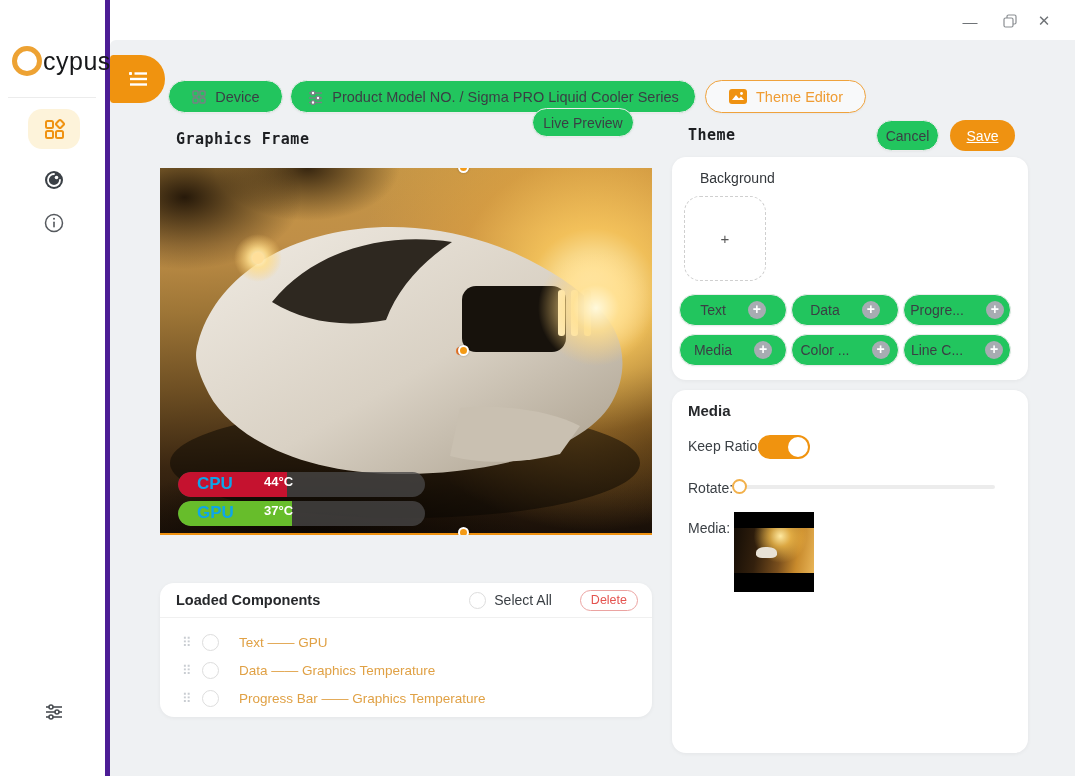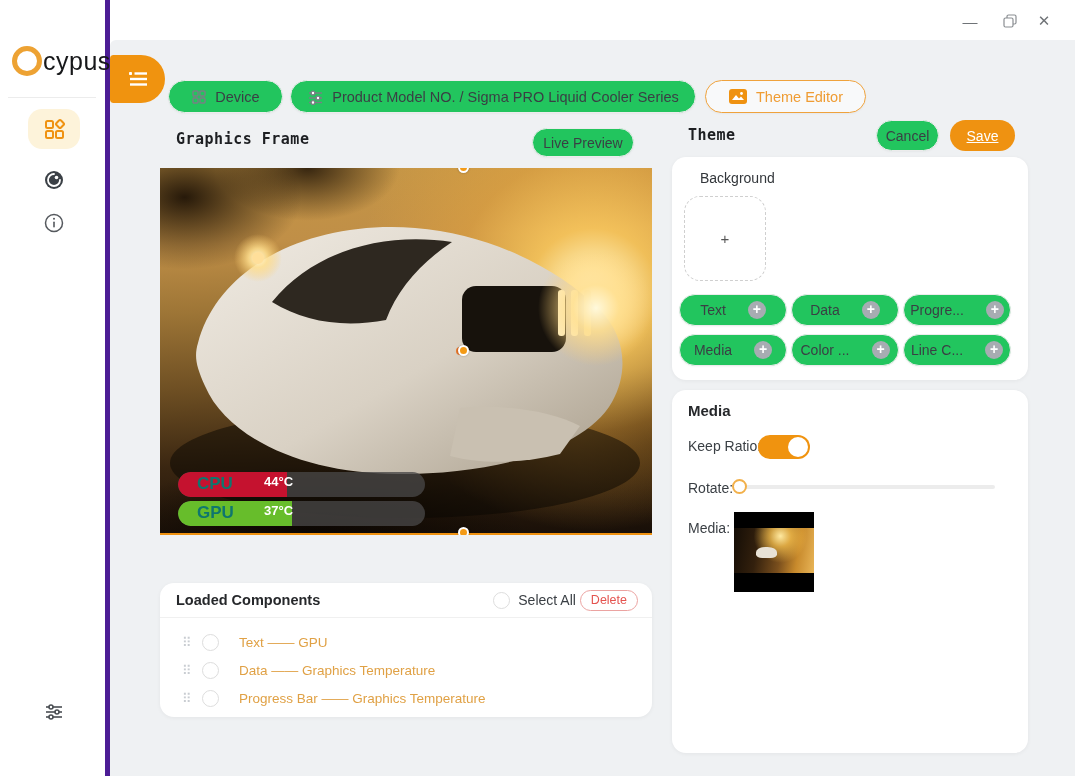--- a/index.html
+++ b/index.html
@@ -36,53 +36,53 @@
     justify-content:center; gap:8px; color:#3a3f44; font-size:14.5px; cursor:pointer;
     box-shadow:0 1px 2px rgba(0,0,0,0.04); }
   .tab-device  { position:absolute; left:58px;  top:40px; width:115px; height:33px; }
   .tab-product { position:absolute; left:180px; top:40px; width:406px; height:33px; }
   .tab-theme   { position:absolute; left:595px; top:40px; width:161px; height:33px;
     background:rgba(255,255,255,0.55); border:1px solid #efa23c; color:#ef9c33; }
 
   .section-title { font-family:"DejaVu Sans Mono", monospace; font-weight:bold; color:#1d1f22;
     font-size:15px; letter-spacing:0.5px; }
   .df-title { position:absolute; left:66px; top:90px; }
-  .live-preview { position:absolute; left:422px; top:88px; width:102px; height:29px; font-size:14px; }
+  .live-preview { position:absolute; left:422px; top:68px; width:102px; height:29px; font-size:14px; }
 
   
   .frame { position:absolute; left:50px; top:128px; width:492px; height:367px; overflow:hidden; background:#000; }
   .scene { position:absolute; inset:0;
     background:
       radial-gradient(circle at 88% 34%, #fffbe8 0%, #ffe9a8 5%, rgba(255,205,95,0.8) 13%, rgba(238,170,62,0.4) 28%, rgba(0,0,0,0) 48%),
       radial-gradient(ellipse 34% 28% at 5% 8%, rgba(32,20,7,0.96), rgba(32,20,7,0) 70%),
       radial-gradient(ellipse 26% 20% at 30% 0%, rgba(40,26,10,0.9), rgba(40,26,10,0) 72%),
       radial-gradient(ellipse 22% 30% at 100% 75%, rgba(38,22,7,0.85), rgba(38,22,7,0) 70%),
       radial-gradient(ellipse 60% 25% at 30% 100%, rgba(8,4,1,0.9), rgba(8,4,1,0) 75%),
       linear-gradient(178deg, #c59646 0%, #c08f47 20%, #9d7536 38%, #6e4f23 58%, #3a2611 78%, #170e07 100%); }
   .car-svg { position:absolute; left:0; top:0; width:100%; height:100%; }
   .sel-border { position:absolute; left:0; bottom:0; width:100%; height:2px; background:#ef9211; }
   .sel-handle { position:absolute; width:11px; height:11px; border-radius:50%; background:#f39a16;
     border:2px solid #fff; box-shadow:0 0 2px rgba(0,0,0,0.35); cursor:grab; }
   .h-top { left:298px; top:-6px; } .h-mid { left:298px; top:177px; } .h-bot { left:298px; top:359px; }
 
   .stat-pill { position:absolute; left:18px; width:247px; height:25px; border-radius:13px;
     background:rgba(72,70,70,0.78); overflow:hidden; cursor:pointer; }
   .stat-fill { position:absolute; left:0; top:0; height:100%; border-radius:13px 0 0 13px; }
-  .stat-label { position:absolute; left:19px; top:2px; color:#0f766e; font-weight:bold; font-size:17px; }
+  .stat-label { position:absolute; left:19px; top:2px; color:#0ea5e9; font-weight:bold; font-size:17px; }
   .stat-value { position:absolute; left:86px; top:2px; color:#fff; font-weight:bold; font-size:13px; }
 
   
   .card { position:absolute; background:#fff; border-radius:14px; box-shadow:0 1px 4px rgba(0,0,0,0.05); }
   .loaded-card { left:50px; top:543px; width:492px; height:134px; overflow:hidden; }
   .loaded-head { position:absolute; left:0; top:0; width:100%; height:35px; border-bottom:1px solid #f0f0f0;
     display:flex; align-items:center; padding:0 14px 0 16px; }
   .loaded-title { font-weight:bold; font-size:14.5px; color:#26282b; flex:1; }
   .radio { width:17px; height:17px; border:1.5px solid #ddd; border-radius:50%; background:#fff; cursor:pointer; }
   .select-all { display:flex; align-items:center; gap:8px; font-size:14px; color:#3a3f44; cursor:pointer; }
-  .delete-btn { margin-left:4px; border:1px solid #eba3a1; color:#e4534f; border-radius:12px;
+  .delete-btn { margin-left:28px; border:1px solid #eba3a1; color:#e4534f; border-radius:12px;
     font-size:12.5px; padding:2px 10px 3px; background:#fff; cursor:pointer; }
   .comp-row { position:absolute; left:0; width:100%; height:28px; display:flex; align-items:center;
     padding-left:22px; gap:0; }
   .drag-handle { color:#c9cdd2; font-size:13px; width:20px; cursor:grab; letter-spacing:-1px; }
   .comp-row .radio { margin-right:20px; }
   .comp-label { font-size:13.5px; }
 
   
   .theme-title { position:absolute; left:578px; top:86px; }
   .cancel-btn { position:absolute; left:766px; top:80px; width:63px; height:31px; border-radius:16px; font-size:14px; }

